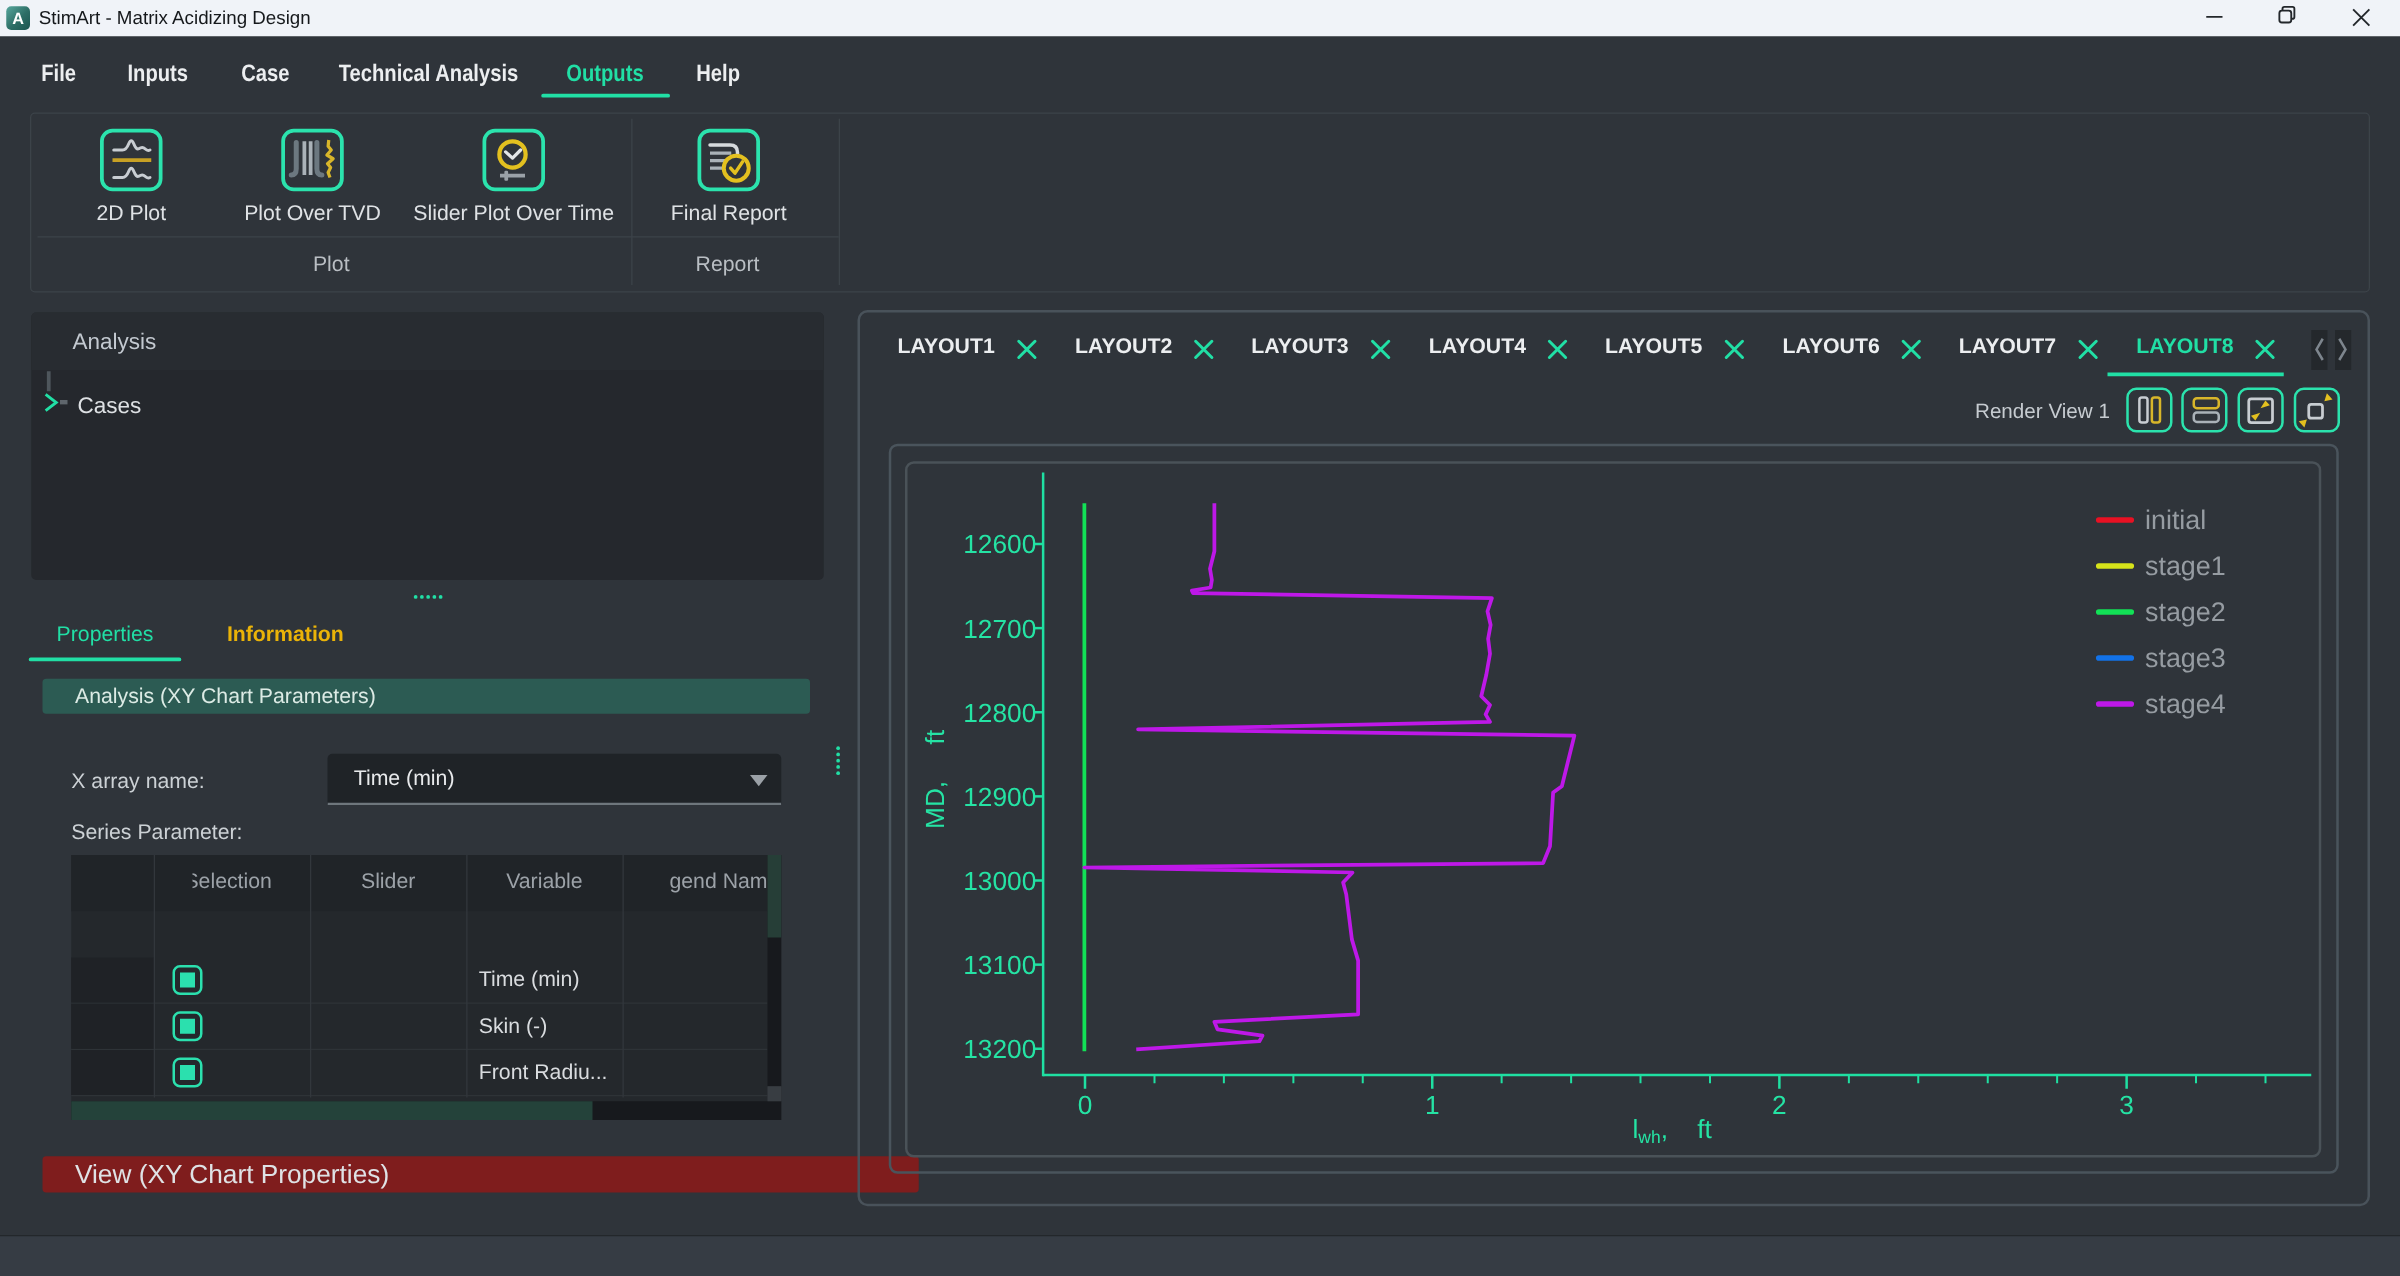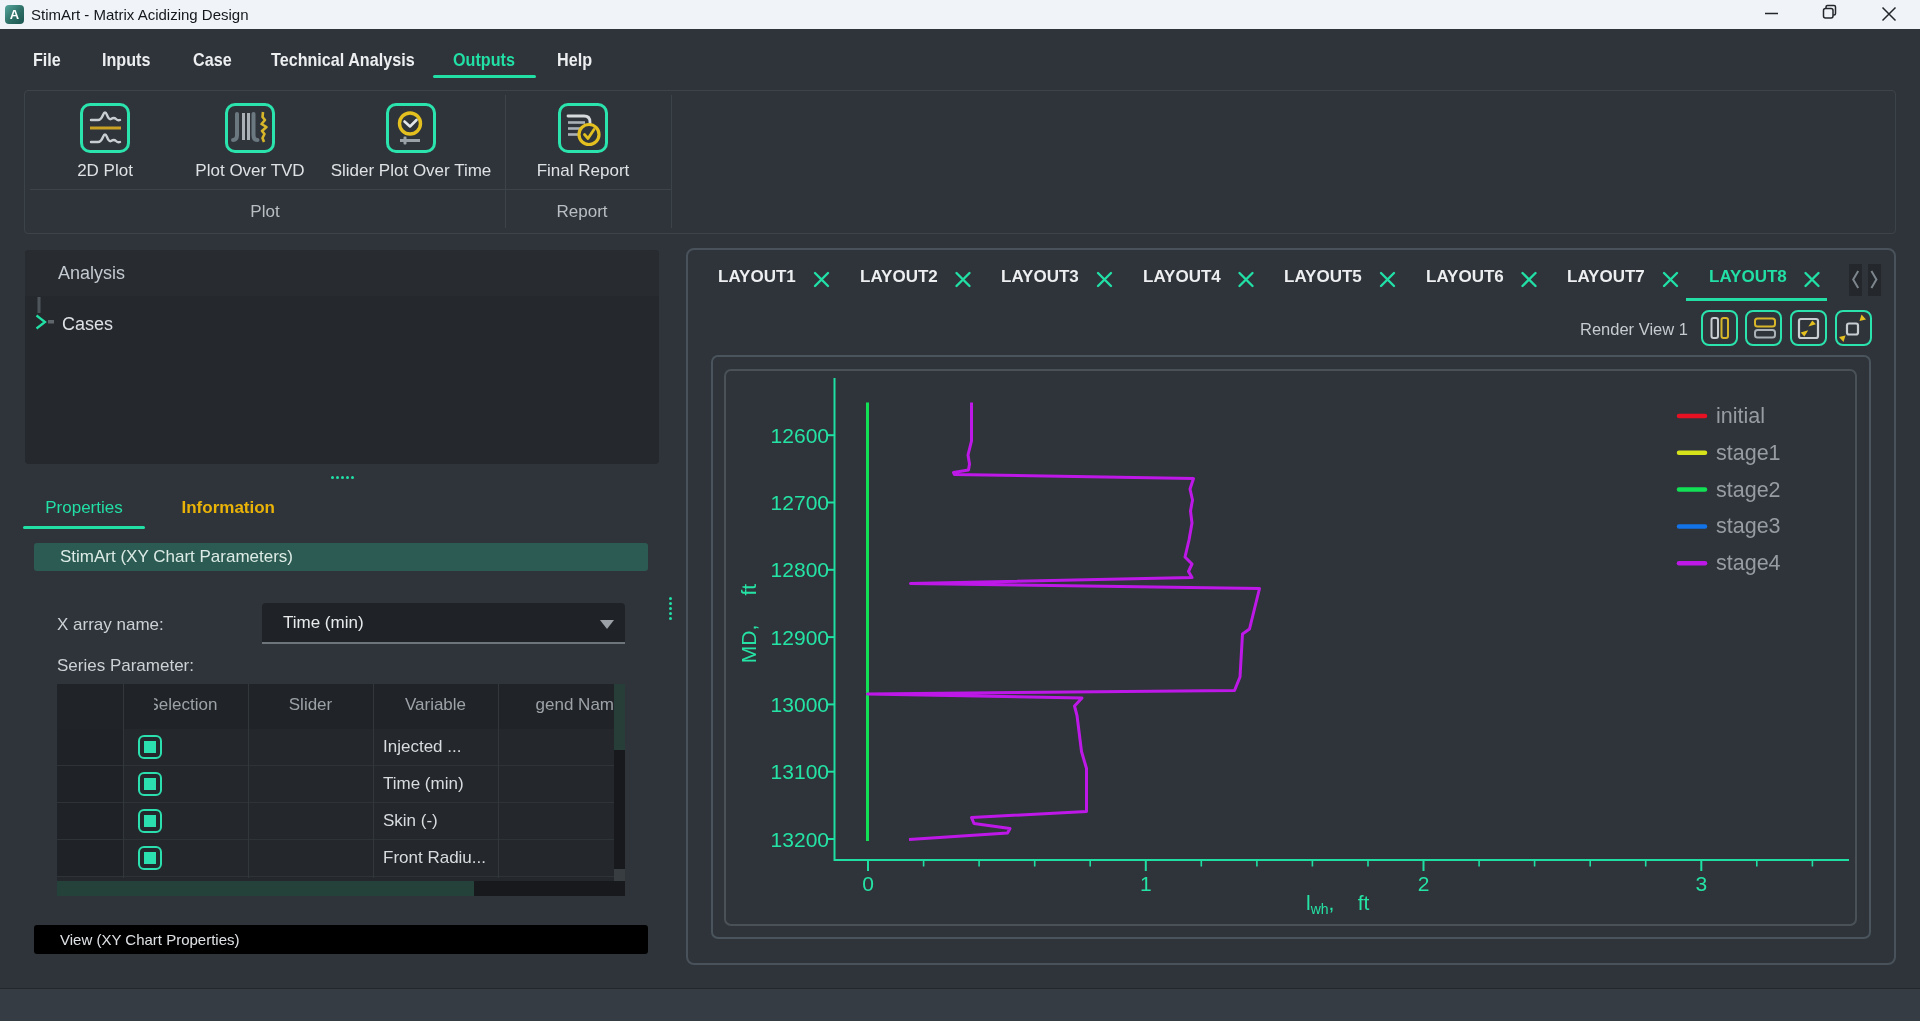--- a/index.html
+++ b/index.html
@@ -62,22 +62,22 @@
   .cbx { left:81px; width:24px; height:24px; border:2px solid #2be0ae; border-radius:6px; }
   .cbx-in { position:absolute; left:4px; top:4px; width:12px; height:12px; background:#2be0ae; }
   .varcell { left:326px; font-size:17px; color:#d9dcdf; }
   #vscroll { left:557px; top:0; width:11px; height:185px; background:#17191d; }
   #vthumb { left:0; top:0; width:11px; height:66px; background:#263e37; }
   #hscroll { left:0; top:197px; width:568px; height:15px; background:#17191d; }
   #hthumb { left:0; top:0; width:417px; height:15px; background:#24423a; }
   #scorner { left:557px; top:185px; width:11px; height:12px; background:#383d42; }
 
   
-  #viewhdr { left:34px; top:925px; width:614px; height:29px; background:#000000; border-radius:3px;
-             font-size:15px; color:#dfe2e5; line-height:29px; padding-left:26px; }
+  #viewhdr { left:34px; top:925px; width:701px; height:29px; background:#7f1d1d; border-radius:3px;
+             font-size:21px; color:#dfe2e5; line-height:29px; padding-left:26px; }
 
   
   #rightpanel { left:686px; top:248px; width:1210px; height:717px; border:2px solid #49525a; border-radius:8px; }
   .laytab { top:267px; font-size:17px; font-weight:bold; color:#eceef0; }
   #lay8-underline { left:1686px; top:298px; width:141px; height:3px; background:#21dfa5; }
   .chevbtn { top:264px; width:13px; height:32px; background:#24282c; color:#8a929a;
              font-size:21px; text-align:center; line-height:29px; }
   #rv-label { left:1580px; top:320px; font-size:16.5px; color:#c6cbd0; white-space:nowrap; }
   .rvbtn { top:310px; width:37px; height:36px; border:2px solid #2be3ad; border-radius:8px; }
 
@@ -170,41 +170,34 @@
 <div class="vdot abs" style="top:597px"></div>
 <div class="vdot abs" style="top:602px"></div>
 <div class="vdot abs" style="top:607px"></div>
 <div class="vdot abs" style="top:612px"></div>
 <div class="vdot abs" style="top:617px"></div>
 
 <div id="tab-prop" class="abs">Properties</div>
 <div id="tab-info" class="abs">Information</div>
 <div id="tab-underline" class="abs"></div>
 
-<div id="disphdr" class="abs">StimArt (XY Chart Parameters)</div>
+<div id="disphdr" class="abs">Analysis (XY Chart Parameters)</div>
 <div id="xarr-lbl" class="abs">X array name:</div>
 <div id="dropdown" class="abs">
   <div id="dd-text" class="abs">Time (min)</div>
   <div id="dd-caret" class="abs"></div>
 </div>
 <div id="series-lbl" class="abs">Series Parameter:</div>
 
 <div id="stable" class="abs">
   <div class="thead abs" style="width:557px"></div>
   <div class="thtext abs" style="left:66px; width:125px"><span style="display:inline-block; width:64px; overflow:hidden;"><span style="display:inline-block; margin-left:-6px; white-space:nowrap;">Selection</span></span></div>
   <div class="thtext abs" style="left:191px; width:125px">Slider</div>
   <div class="thtext abs" style="left:316px; width:125px">Variable</div>
   <div class="thtext abs" style="left:441px; width:116px; text-align:right;"><span style="display:inline-block; margin-left:2px; white-space:nowrap;">gend Nam</span></div>
-  <div class="trow abs" style="top:45px">
-      <div class="tcell0 abs"></div>
-      <div class="cbx abs" style="top:6px">
-        <div class="cbx-in"></div>
-      </div>
-      <div class="varcell abs" style="top:8px">Injected ...</div>
-    </div>
   <div class="trow abs" style="top:82px">
       <div class="tcell0 abs"></div>
       <div class="cbx abs" style="top:6px">
         <div class="cbx-in"></div>
       </div>
       <div class="varcell abs" style="top:8px">Time (min)</div>
     </div>
   <div class="trow abs" style="top:156px">
       <div class="tcell0 abs"></div>
       <div class="cbx abs" style="top:6px">

